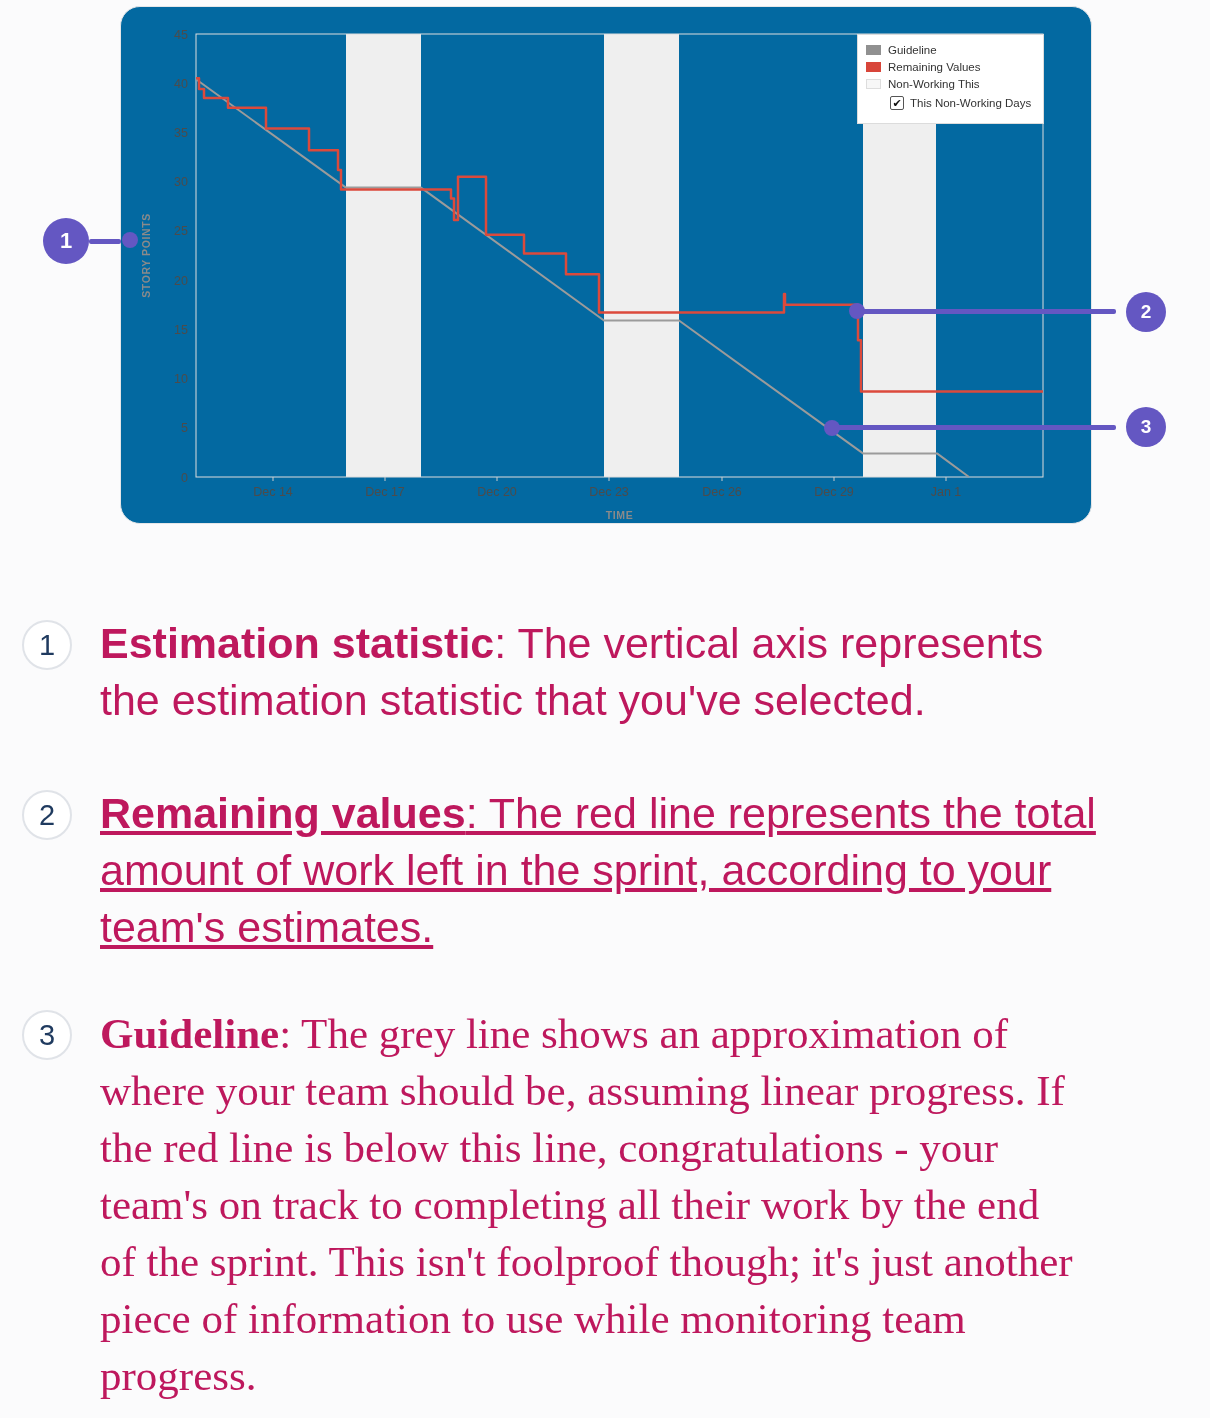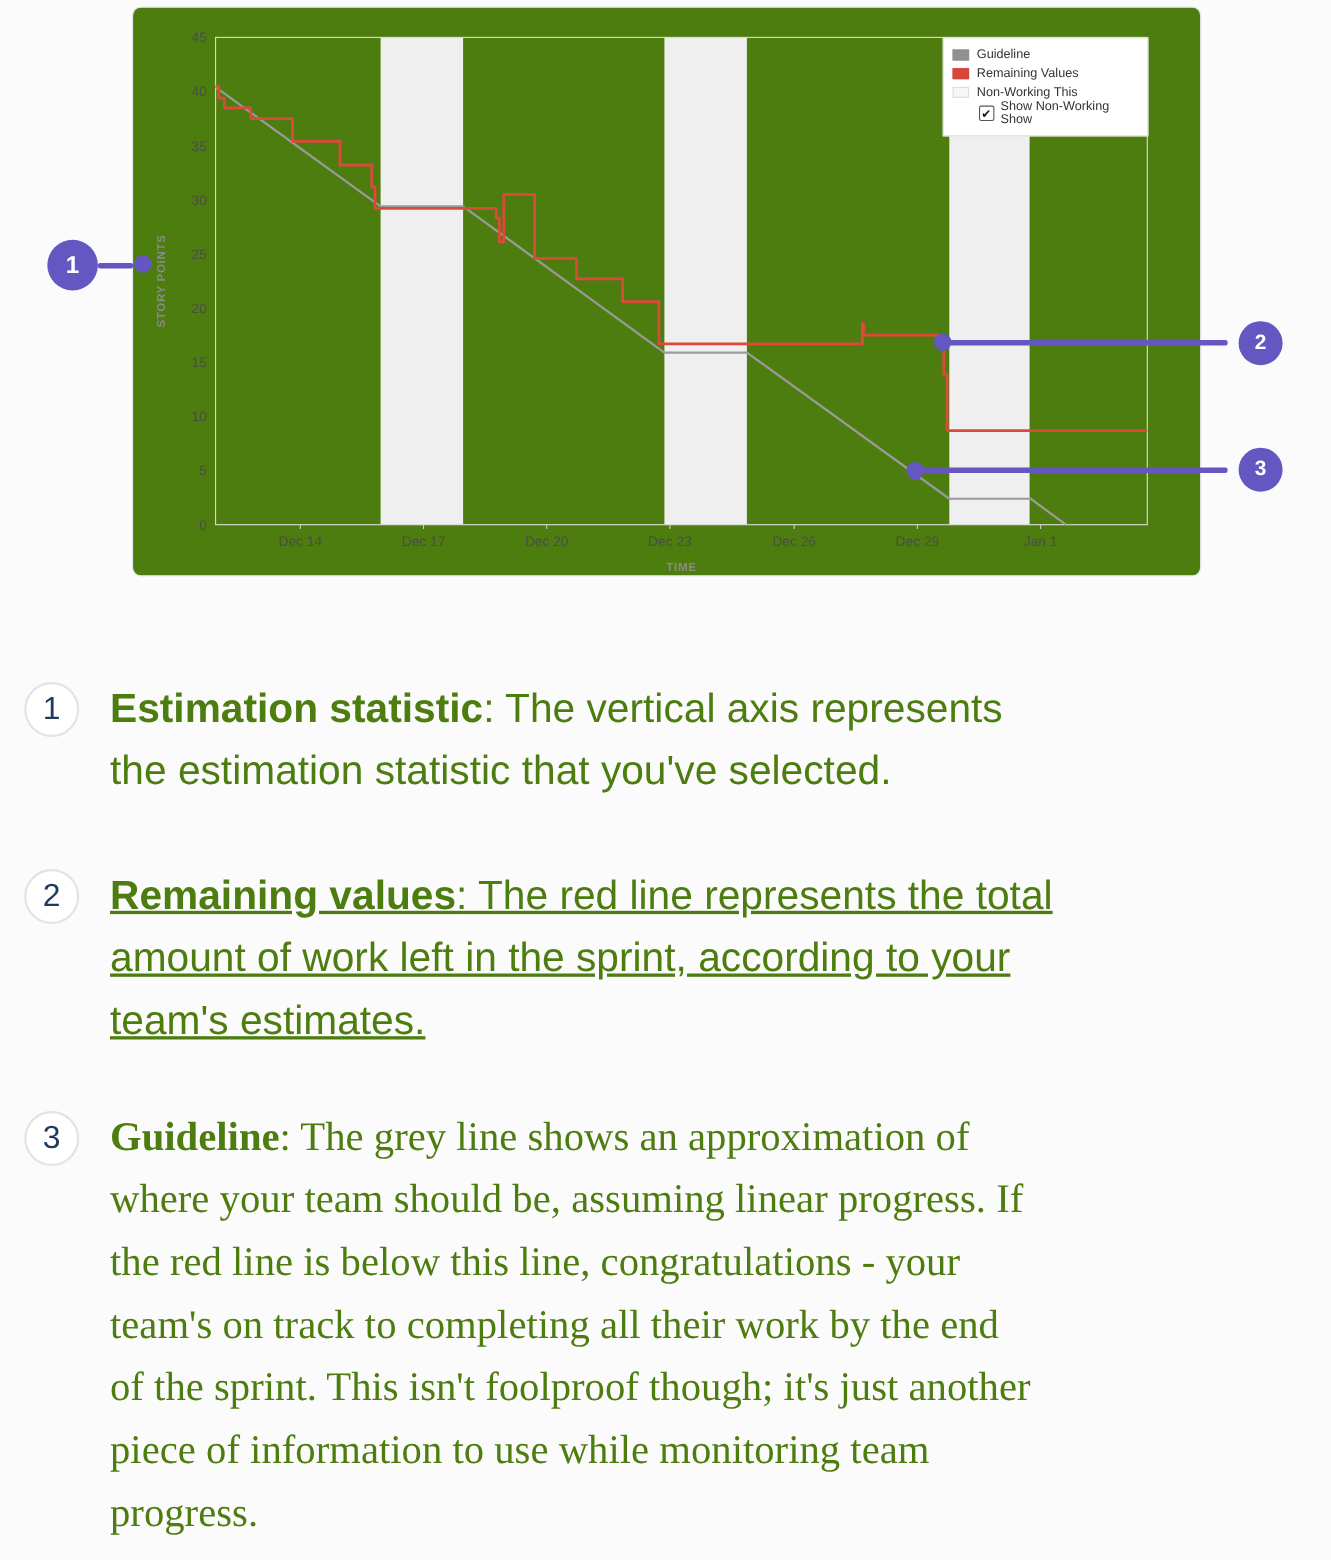--- a/index.html
+++ b/index.html
@@ -1,42 +1,42 @@
 <!DOCTYPE html>
 <html><head>
 <meta charset="utf-8">
 <style>
   html,body{margin:0;padding:0;}
   body{background:#fbfbfc;font-family:"Liberation Sans", sans-serif;}
   .page{position:relative;width:1210px;height:1418px;background:#fbfbfc;overflow:hidden;}
 
   
   .chart-card{position:absolute;left:120px;top:6px;width:970px;height:516px;
-    background:#4d7c0f;border:1px solid #e5e6e8;border-radius:8px;}
+    background:#0369a1;border:1px solid #e5e6e8;border-radius:20px;}
   .chart-card svg{position:absolute;left:0;top:0;}
   .axis-label{font-size:12.5px;fill:#4c4c4c;}
   .axis-title{font-size:10.5px;font-weight:bold;fill:#8a8a8a;letter-spacing:0.6px;}
 
   
   .legend{position:absolute;background:#ffffff;border:1px solid #dcdcdc;
     font-size:11.5px;color:#333;padding:6px 8px 5px 8px;box-sizing:border-box;}
   .legend-row{display:flex;align-items:center;height:17px;}
   .swatch{display:inline-block;width:15px;height:10px;margin-right:7px;border:1px solid transparent;box-sizing:border-box;}
   .legend-check{display:flex;align-items:center;height:18px;margin-left:24px;margin-top:2px;cursor:pointer;}
   .cb{display:inline-flex;align-items:center;justify-content:center;width:12px;height:12px;
     border:1px solid #555;border-radius:2px;margin-right:6px;font-size:11px;color:#111;background:#fff;}
 
   
   .callout-line{position:absolute;background:#6457c2;border-radius:2px;}
   .callout-dot{position:absolute;background:#6457c2;border-radius:50%;}
   .callout-badge{position:absolute;background:#6457c2;color:#fff;border-radius:50%;
     display:flex;align-items:center;justify-content:center;font-weight:bold;}
 
   
-  .note{position:absolute;left:100px;width:1090px;font-size:37px;line-height:57px;color:#4d7c0f;}
+  .note{position:absolute;left:100px;width:1090px;font-size:43px;line-height:57px;color:#be185d;}
   .note-text{white-space:pre-line;}
   .note-term{font-weight:bold;}
   .note-num{position:absolute;background:#fff;border:2px solid #e0e3e8;border-radius:50%;
     width:46px;height:46px;display:flex;align-items:center;justify-content:center;
     font-size:29px;color:#1f3a5f;}
 </style>
 </head>
 <body>
 
 <div class="page">
@@ -85,21 +85,21 @@
       <div class="legend-row">
         <span class="swatch" style="background: rgb(216, 69, 58); border-color: rgb(216, 69, 58);"></span>
         <span>Remaining Values</span>
       </div>
       <div class="legend-row">
         <span class="swatch" style="background: rgb(247, 247, 247); border-color: rgb(221, 221, 221);"></span>
         <span>Non-Working This</span>
       </div>
       <div class="legend-check">
         <span class="cb">✔</span>
-        <span>Show Non-Working Show</span>
+        <span>This Non-Working Days</span>
       </div>
     </div>
   </div>
 
   <div id="callout-layer">
       <div class="callout-line" style="left: 89px; top: 238.5px; width: 32px; height: 5px; background: rgb(100, 87, 194);"></div>
       <div class="callout-dot" style="left: 122px; top: 232px; height: 16px; width: 16px; background: rgb(100, 87, 194);"></div>
       <div class="callout-badge" style="left: 43px; top: 218px; height: 46px; width: 46px; font-size: 22px; background: rgb(100, 87, 194);">1</div>
       <div class="callout-line" style="left: 861px; top: 308.5px; width: 255px; height: 5px; background: rgb(100, 87, 194);"></div>
       <div class="callout-dot" style="left: 849px; top: 303px; height: 16px; width: 16px; background: rgb(100, 87, 194);"></div>

